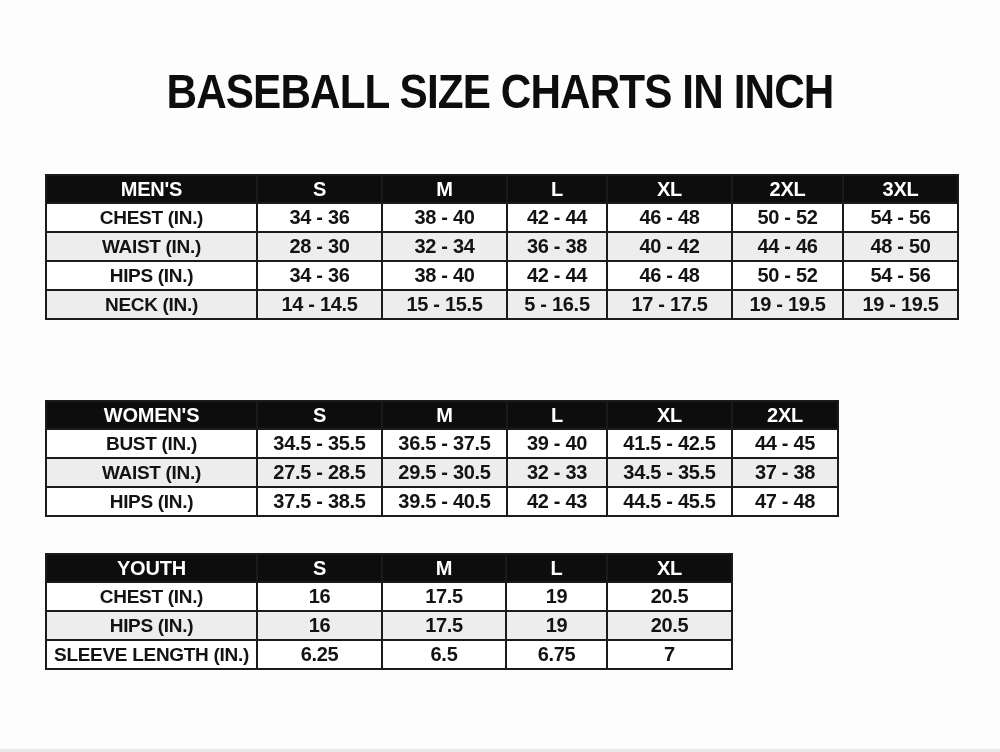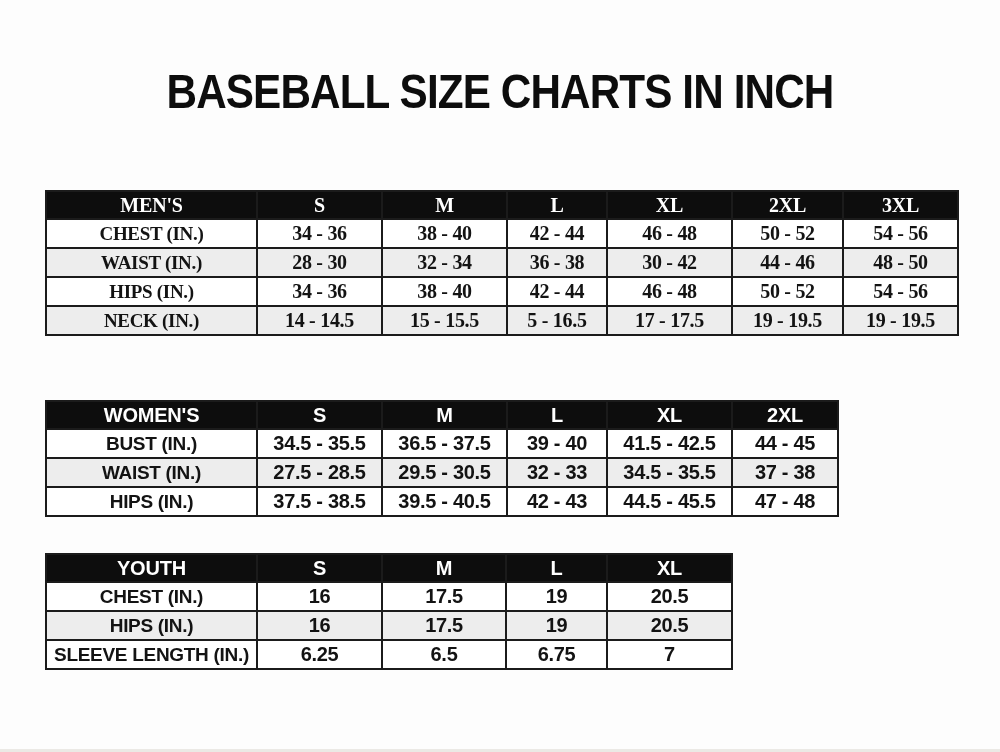--- a/index.html
+++ b/index.html
@@ -40,21 +40,21 @@
     transform-origin: 50% 50%;
     white-space: nowrap;
   }
   table.size-table {
     position: absolute;
     left: 45px;
     border-collapse: collapse;
     table-layout: fixed;
     border: 2px solid var(--grid-border);
   }
-  table.size-table.mens   { top: 190px; width: 912px; font-family: Liberation Serif, serif; }
+  table.size-table.mens   { top: 174px; width: 912px; }
   table.size-table.womens { top: 400px; width: 792px; border-radius: 30px; }
   table.size-table.youth  { top: 553px; width: 686px; }
 
   .size-table th {
     background: var(--header-bar);
     color: var(--header-text);
     font-size: 20px;
     font-weight: 700;
     height: 26px;
     padding: 0 2px;
@@ -122,21 +122,21 @@
           <td class="val">42 - 44</td>
           <td class="val">46 - 48</td>
           <td class="val">50 - 52</td>
           <td class="val">54 - 56</td>
         </tr>
         <tr>
           <td class="rowlabel">WAIST (IN.)</td>
           <td class="val">28 - 30</td>
           <td class="val">32 - 34</td>
           <td class="val">36 - 38</td>
-          <td class="val">30 - 42</td>
+          <td class="val">40 - 42</td>
           <td class="val">44 - 46</td>
           <td class="val">48 - 50</td>
         </tr>
         <tr>
           <td class="rowlabel">HIPS (IN.)</td>
           <td class="val">34 - 36</td>
           <td class="val">38 - 40</td>
           <td class="val">42 - 44</td>
           <td class="val">46 - 48</td>
           <td class="val">50 - 52</td>

